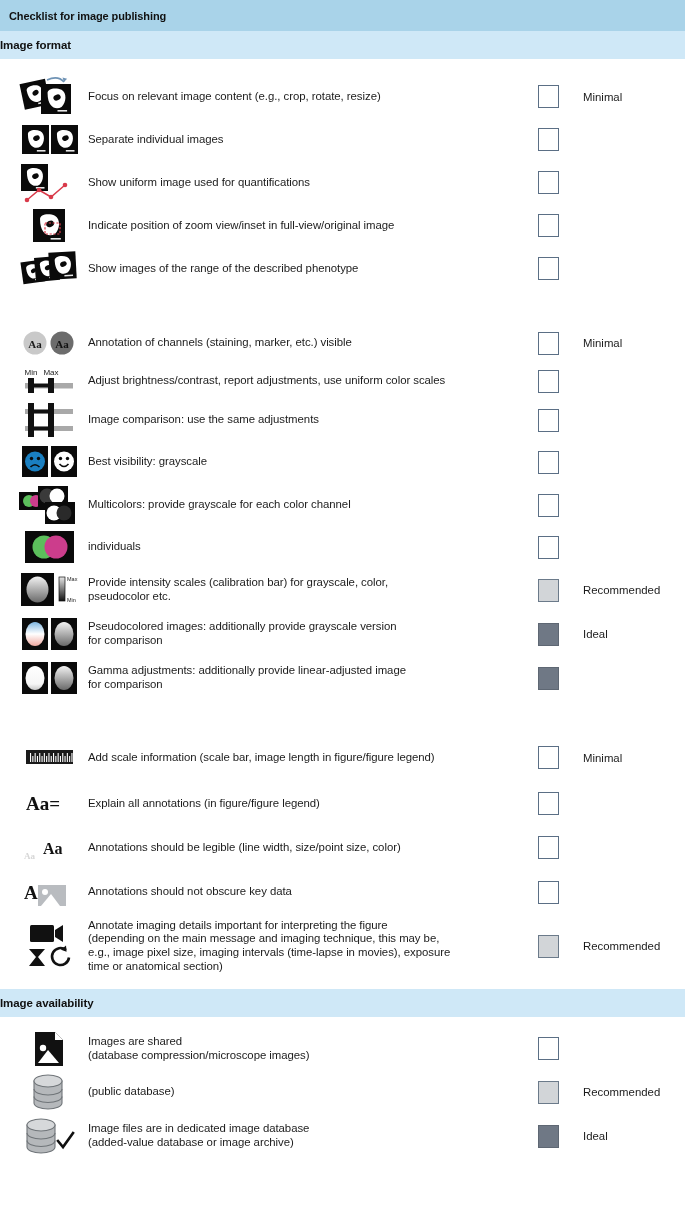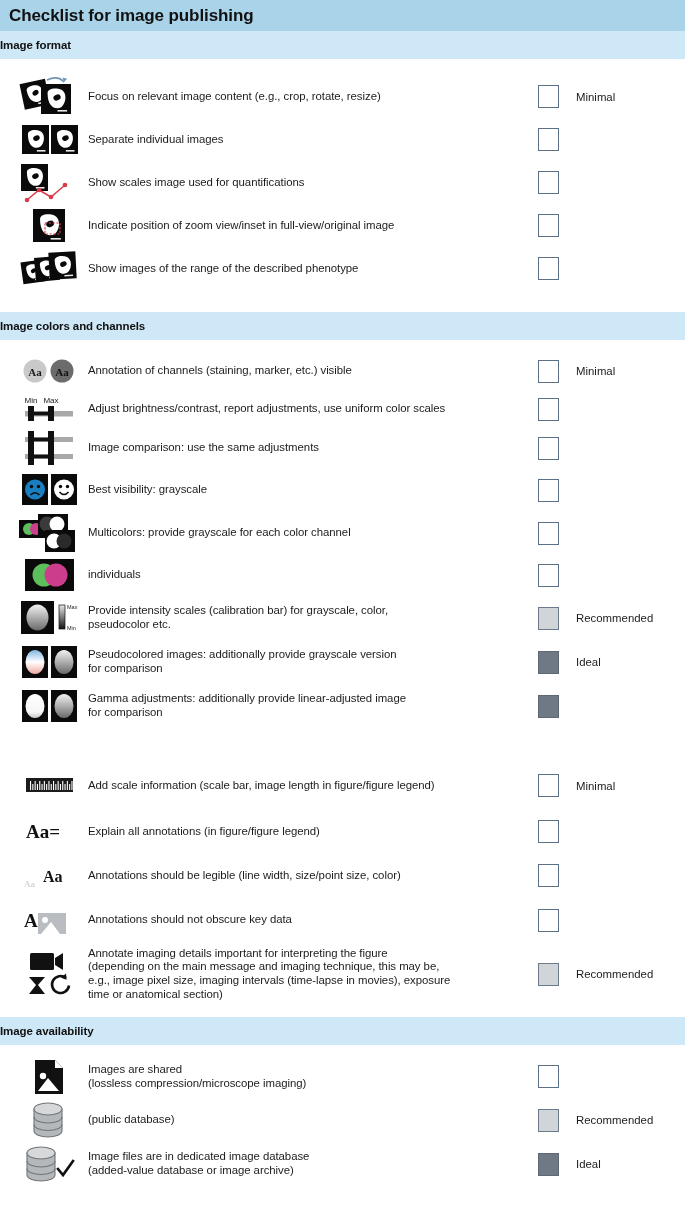--- a/index.html
+++ b/index.html
@@ -18,21 +18,21 @@
 
   
   .title-bar {
     height: 31px;
     background: #a9d3e9;
     display: flex;
     align-items: center;
     padding-left: 9px;
   }
   .title-bar .t {
-    font-size: 17px;
+    font-size: 11px;
     font-weight: bold;
     letter-spacing: -0.1px;
     color: #111111;
   }
   .section-bar {
     height: 28px;
     background: #cfe8f7;
     display: flex;
     align-items: center;
   }
@@ -66,21 +66,21 @@
     color: #1b1b1b;
     padding-right: 8px;
     letter-spacing: -0.05px;
   }
   .cell-text .ln { display: block; white-space: nowrap; }
   .cell-box {
     width: 160px;
     min-width: 160px;
     display: flex;
     align-items: center;
-    gap: 17px;
+    gap: 24px;
     padding-left: 13px;
   }
   .box {
     width: 21px; height: 23px;
     border: 1.3px solid #5b6f85;
     background: #ffffff;
   }
   .box.recommended { background: #d2d5d8; border-color: #6b7a8a; }
   .box.ideal { background: #6f7885; border-color: #5e6773; }
   .lvl {
@@ -181,21 +181,21 @@
               <rect x="14.850000000000001" y="23" width="8.64" height="1.6" fill="#e8e8e8"></rect>
   <polyline points="6,36 18,26 30,33 44,21" fill="none" stroke="#d93a4a" stroke-width="1.5"></polyline>
   <circle cx="6" cy="36" r="2.3" fill="#d93a4a"></circle>
   <circle cx="18" cy="26" r="2.3" fill="#d93a4a"></circle>
   <circle cx="30" cy="33" r="2.3" fill="#d93a4a"></circle>
   <circle cx="44" cy="21" r="2.3" fill="#d93a4a"></circle>
 </svg>
           </span>
       </div>
       <div class="cell-text">
-          <span class="ln">Show scales image used for quantifications</span>
+          <span class="ln">Show uniform image used for quantifications</span>
         </div>
       <div class="cell-box">
         <span class="box"></span>
         <span class="lvl"></span>
       </div>
     </div>
       <div class="row" style="height:43px">
       <div class="cell-icon">
         <span class="ic">
             <svg width="40" height="38" viewBox="0 0 40 38">
@@ -255,23 +255,20 @@
       <div class="cell-text">
           <span class="ln">Show images of the range of the described phenotype</span>
         </div>
       <div class="cell-box">
         <span class="box"></span>
         <span class="lvl"></span>
       </div>
     </div>
     </div>
     <div class="spacer" style="height:22px"></div>
-    <div class="section-bar">
-      <span class="t">Image colors and channels</span>
-    </div>
     <div class="spacer" style="height:12px"></div>
     <div class="rows">
       <div class="row" style="height:38px">
       <div class="cell-icon">
         <span class="ic">
             <svg width="56" height="26" viewBox="0 0 56 26">
   <circle cx="13" cy="13" r="11.5" fill="#c9c9c9"></circle>
   <text x="13" y="17.5" font-family="Liberation Serif, serif" font-size="11" font-weight="bold" fill="#1b1b1b" text-anchor="middle">Aa</text>
   <circle cx="40" cy="13" r="11.5" fill="#6c6c6c"></circle>
   <text x="40" y="17.5" font-family="Liberation Serif, serif" font-size="11" font-weight="bold" fill="#111111" text-anchor="middle">Aa</text>
@@ -615,21 +612,21 @@
             <svg width="34" height="36" viewBox="0 0 34 36">
   <path d="M 2 1 L 22 1 L 30 9 L 30 35 L 2 35 Z" fill="#111111"></path>
   <path d="M 22 1 L 30 9 L 22 9 Z" fill="#ffffff"></path>
   <circle cx="10" cy="17" r="3.2" fill="#ffffff"></circle>
   <path d="M 5 32 L 15 19 L 26 32 Z" fill="#ffffff"></path>
 </svg>
           </span>
       </div>
       <div class="cell-text">
           <span class="ln">Images are shared</span>
-          <span class="ln">(lossless compression/microscope imaging)</span>
+          <span class="ln">(database compression/microscope images)</span>
         </div>
       <div class="cell-box">
         <span class="box"></span>
         <span class="lvl"></span>
       </div>
     </div>
       <div class="row" style="height:44px">
       <div class="cell-icon">
         <span class="ic">
             <svg width="40" height="38" viewBox="0 0 40 38">

